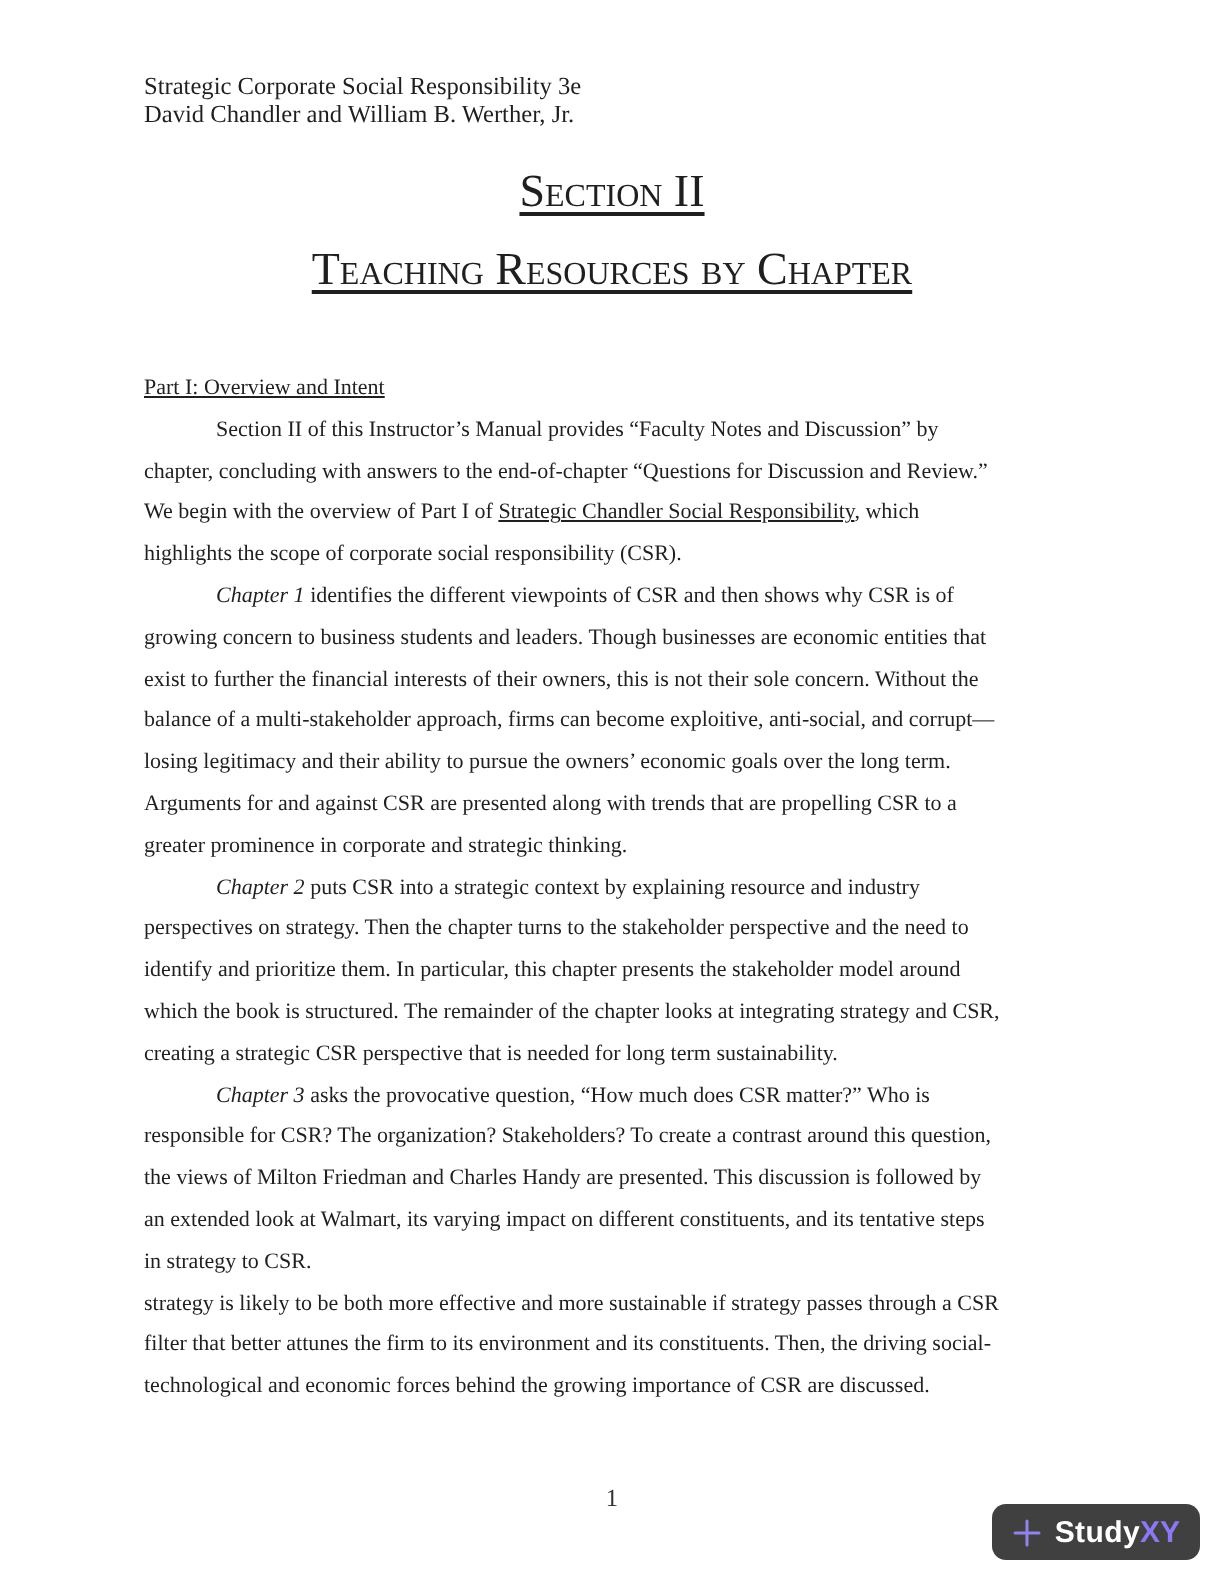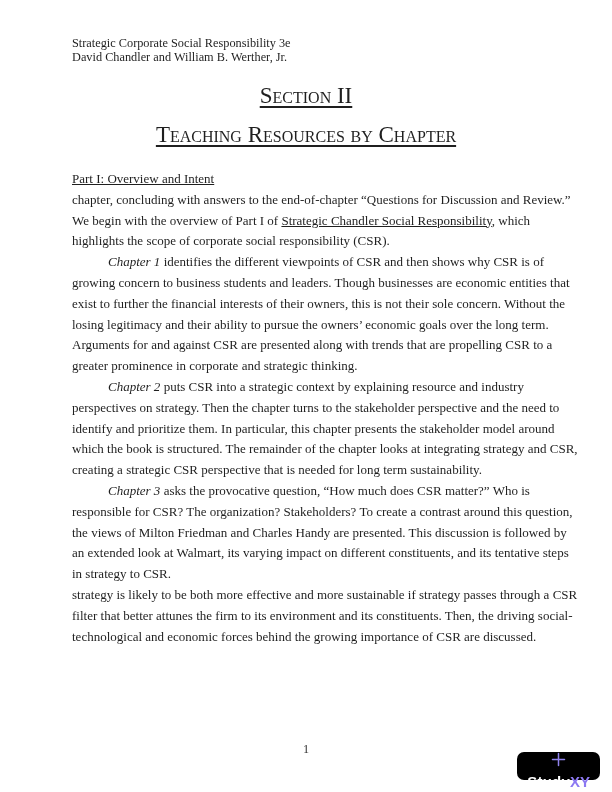--- a/index.html
+++ b/index.html
@@ -30,23 +30,23 @@
     font-variant: small-caps;
     text-decoration: underline;
     text-underline-offset: 3px;
     white-space: nowrap;
   }
   .title-1 { top: 83px; }
   .title-2 { top: 122px; }
   .doc-body {
     position: absolute;
     left: 72px;
-    top: 169px;
+    top: 184px;
     width: 468px;
-    font-size: 13px;
+    font-size: 11px;
     font-family: Liberation Serif, serif;
   }
   .doc-body .line {
     line-height: 20.8px;
     white-space: nowrap;
   }
   .doc-body .line.indent { padding-left: 36px; }
   .doc-body .it { font-style: italic; }
   .doc-body .un { text-decoration: underline; }
   .page-number {
@@ -86,47 +86,49 @@
   <div class="doc-header">
     <div>Strategic Corporate Social Responsibility 3e</div>
     <div>David Chandler and William B. Werther, Jr.</div>
   </div>
 
   <div class="title-line title-1">Section II</div>
   <div class="title-line title-2">Teaching Resources by Chapter</div>
 
   <div class="doc-body">
       <div class="line"><span class="un">Part I: Overview and Intent</span></div>
+      <div class="line indent"><span>Section II of this Instructor’s Manual provides “Faculty Notes and Discussion” by</span></div>
       <div class="line"><span>chapter, concluding with answers to the end-of-chapter “Questions for Discussion and Review.”</span></div>
       <div class="line"><span>We begin with the overview of Part I of </span><span class="un">Strategic Chandler Social Responsibility</span><span>, which</span></div>
       <div class="line"><span>highlights the scope of corporate social responsibility (CSR).</span></div>
       <div class="line indent"><span class="it">Chapter 1</span><span> identifies the different viewpoints of CSR and then shows why CSR is of</span></div>
       <div class="line"><span>growing concern to business students and leaders. Though businesses are economic entities that</span></div>
       <div class="line"><span>exist to further the financial interests of their owners, this is not their sole concern. Without the</span></div>
+      <div class="line"><span>balance of a multi-stakeholder approach, firms can become exploitive, anti-social, and corrupt—</span></div>
       <div class="line"><span>losing legitimacy and their ability to pursue the owners’ economic goals over the long term.</span></div>
       <div class="line"><span>Arguments for and against CSR are presented along with trends that are propelling CSR to a</span></div>
       <div class="line"><span>greater prominence in corporate and strategic thinking.</span></div>
       <div class="line indent"><span class="it">Chapter 2</span><span> puts CSR into a strategic context by explaining resource and industry</span></div>
       <div class="line"><span>perspectives on strategy. Then the chapter turns to the stakeholder perspective and the need to</span></div>
       <div class="line"><span>identify and prioritize them. In particular, this chapter presents the stakeholder model around</span></div>
       <div class="line"><span>which the book is structured. The remainder of the chapter looks at integrating strategy and CSR,</span></div>
       <div class="line"><span>creating a strategic CSR perspective that is needed for long term sustainability.</span></div>
       <div class="line indent"><span class="it">Chapter 3</span><span> asks the provocative question, “How much does CSR matter?” Who is</span></div>
       <div class="line"><span>responsible for CSR? The organization? Stakeholders? To create a contrast around this question,</span></div>
       <div class="line"><span>the views of Milton Friedman and Charles Handy are presented. This discussion is followed by</span></div>
       <div class="line"><span>an extended look at Walmart, its varying impact on different constituents, and its tentative steps</span></div>
       <div class="line"><span>in strategy to CSR.</span></div>
       <div class="line"><span>strategy is likely to be both more effective and more sustainable if strategy passes through a CSR</span></div>
       <div class="line"><span>filter that better attunes the firm to its environment and its constituents. Then, the driving social-</span></div>
       <div class="line"><span>technological and economic forces behind the growing importance of CSR are discussed.</span></div>
     </div>
 
   <div class="page-number">1</div>
 
-  <div class="badge" style="background: #000000; flex-direction: column;">
+  <div class="badge" style="background: #404040;">
     <span class="plus" style="color: rgb(145, 131, 238);">
       <svg width="15" height="15" viewBox="0 0 15 15" aria-hidden="true">
         <path d="M7.5 1.5v12M1.5 7.5h12" stroke="currentColor" stroke-width="1.5" fill="none" stroke-linecap="round"></path>
       </svg>
     </span>
     <span>
       <span class="brand-bold">Study</span><span class="brand-accent" style="color: rgb(140, 120, 242);">XY</span>
     </span>
   </div>
 

